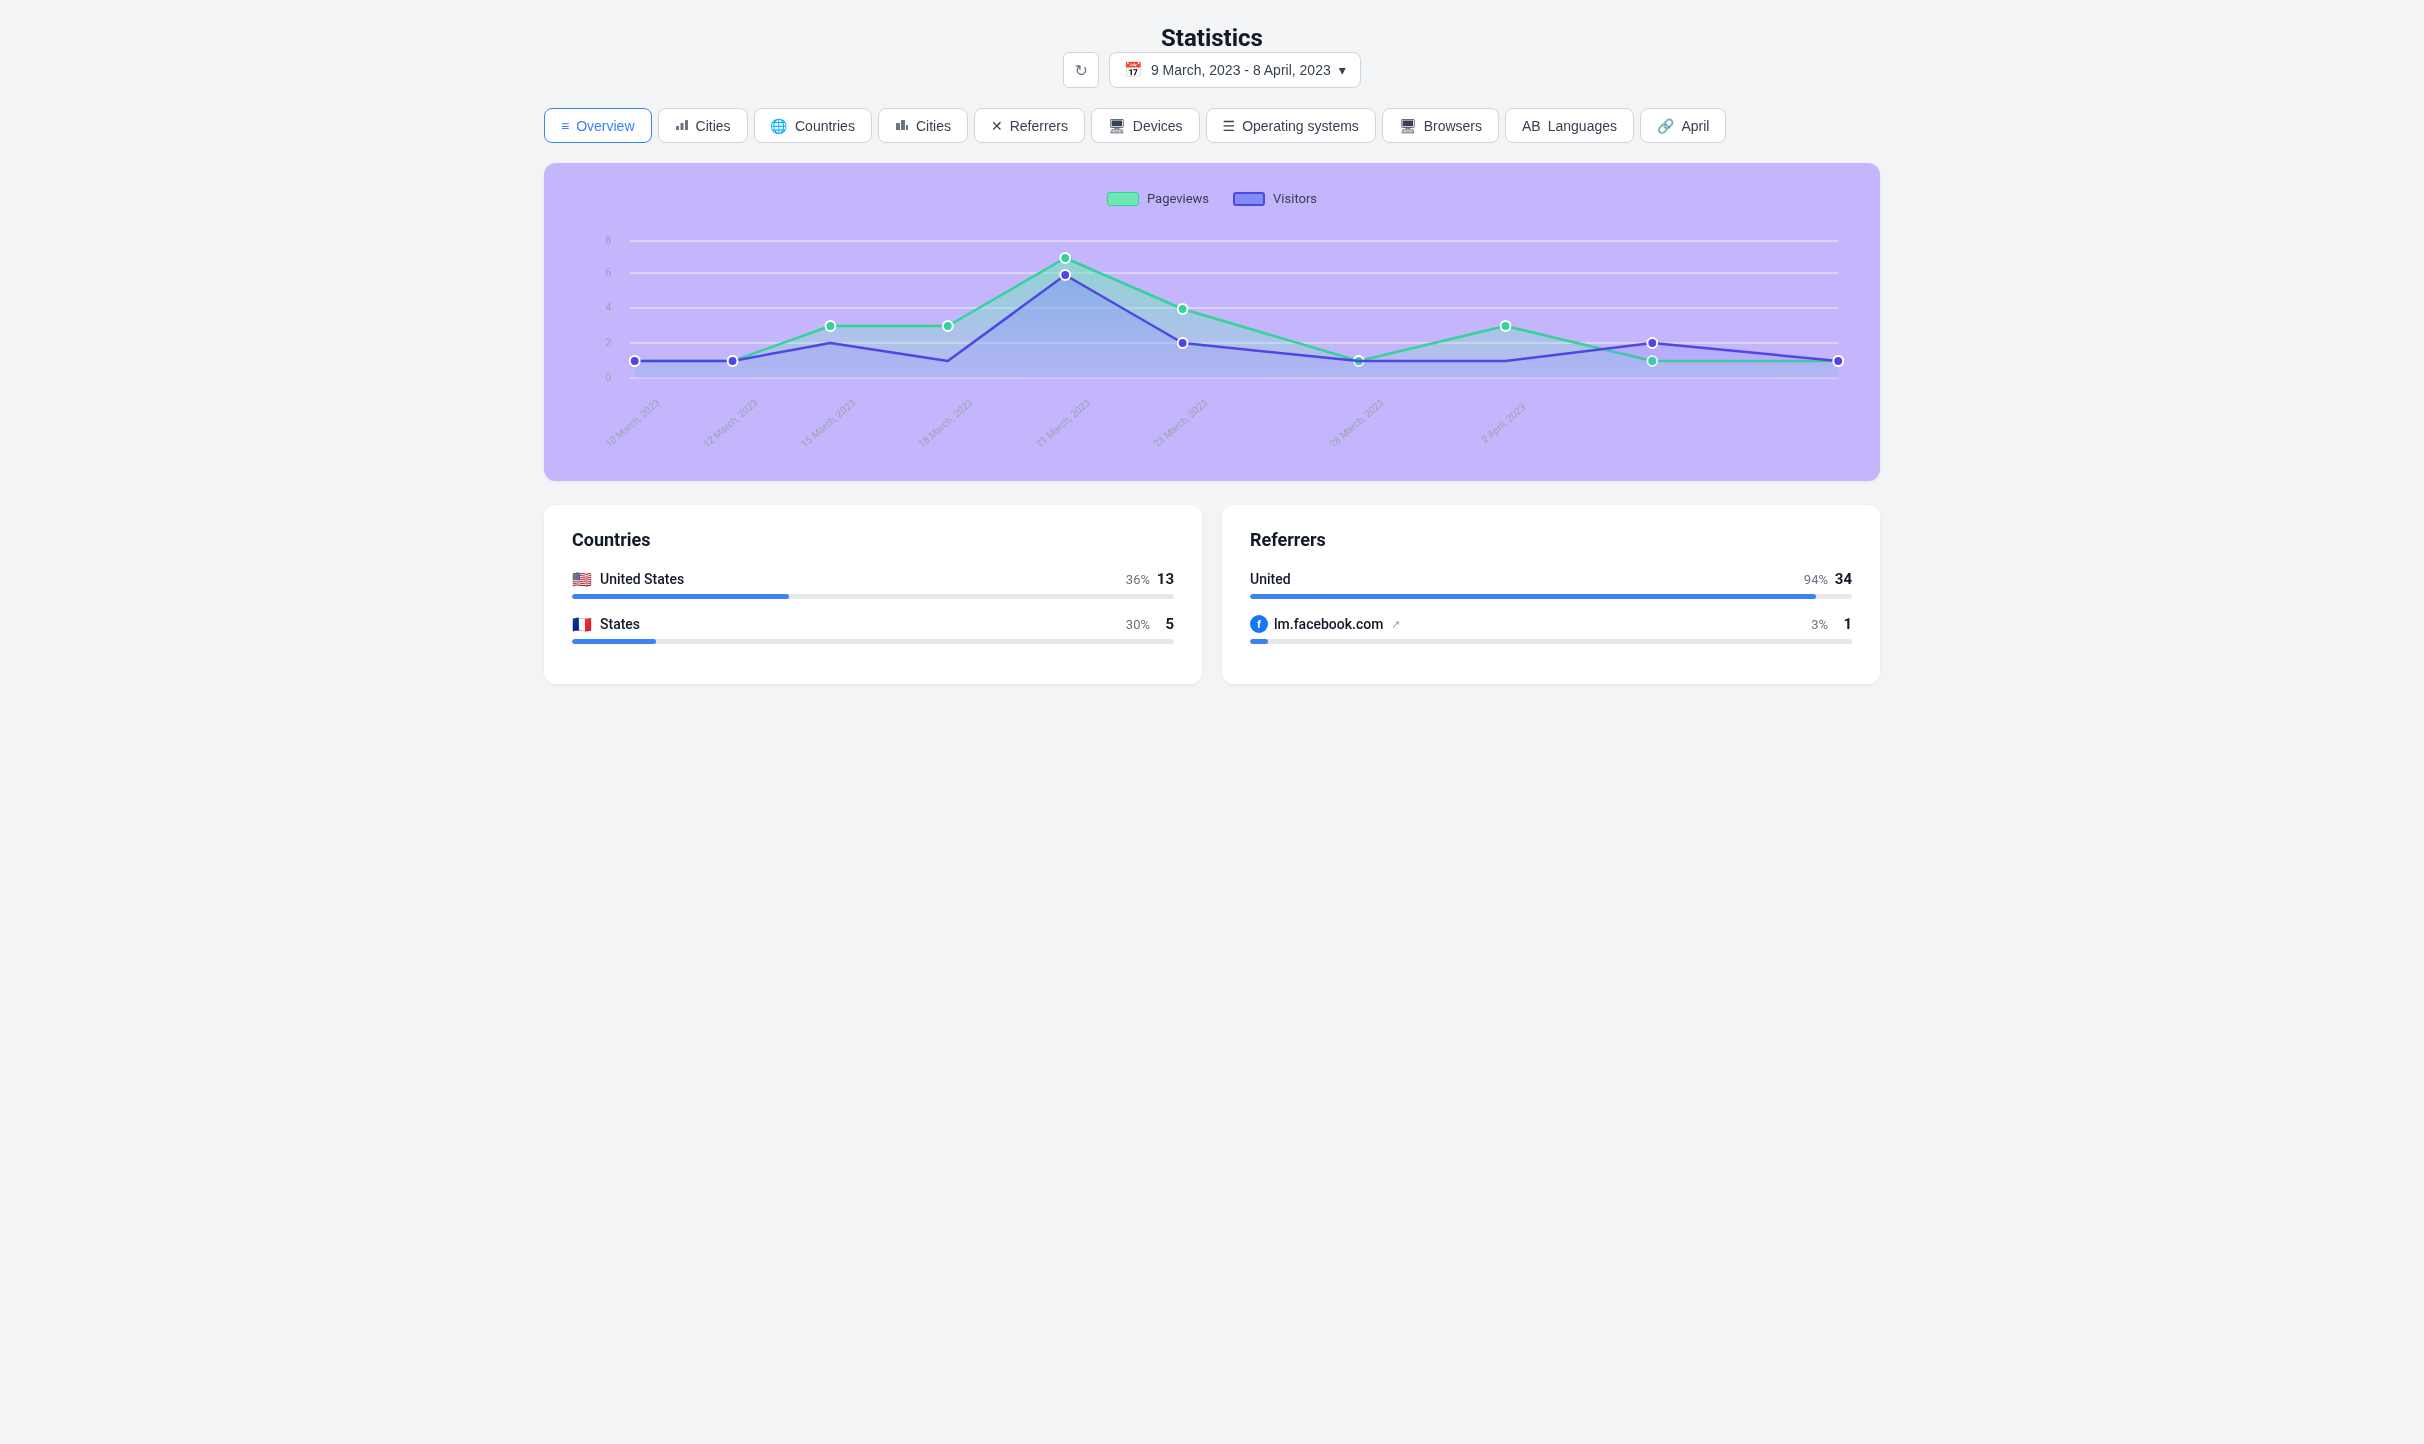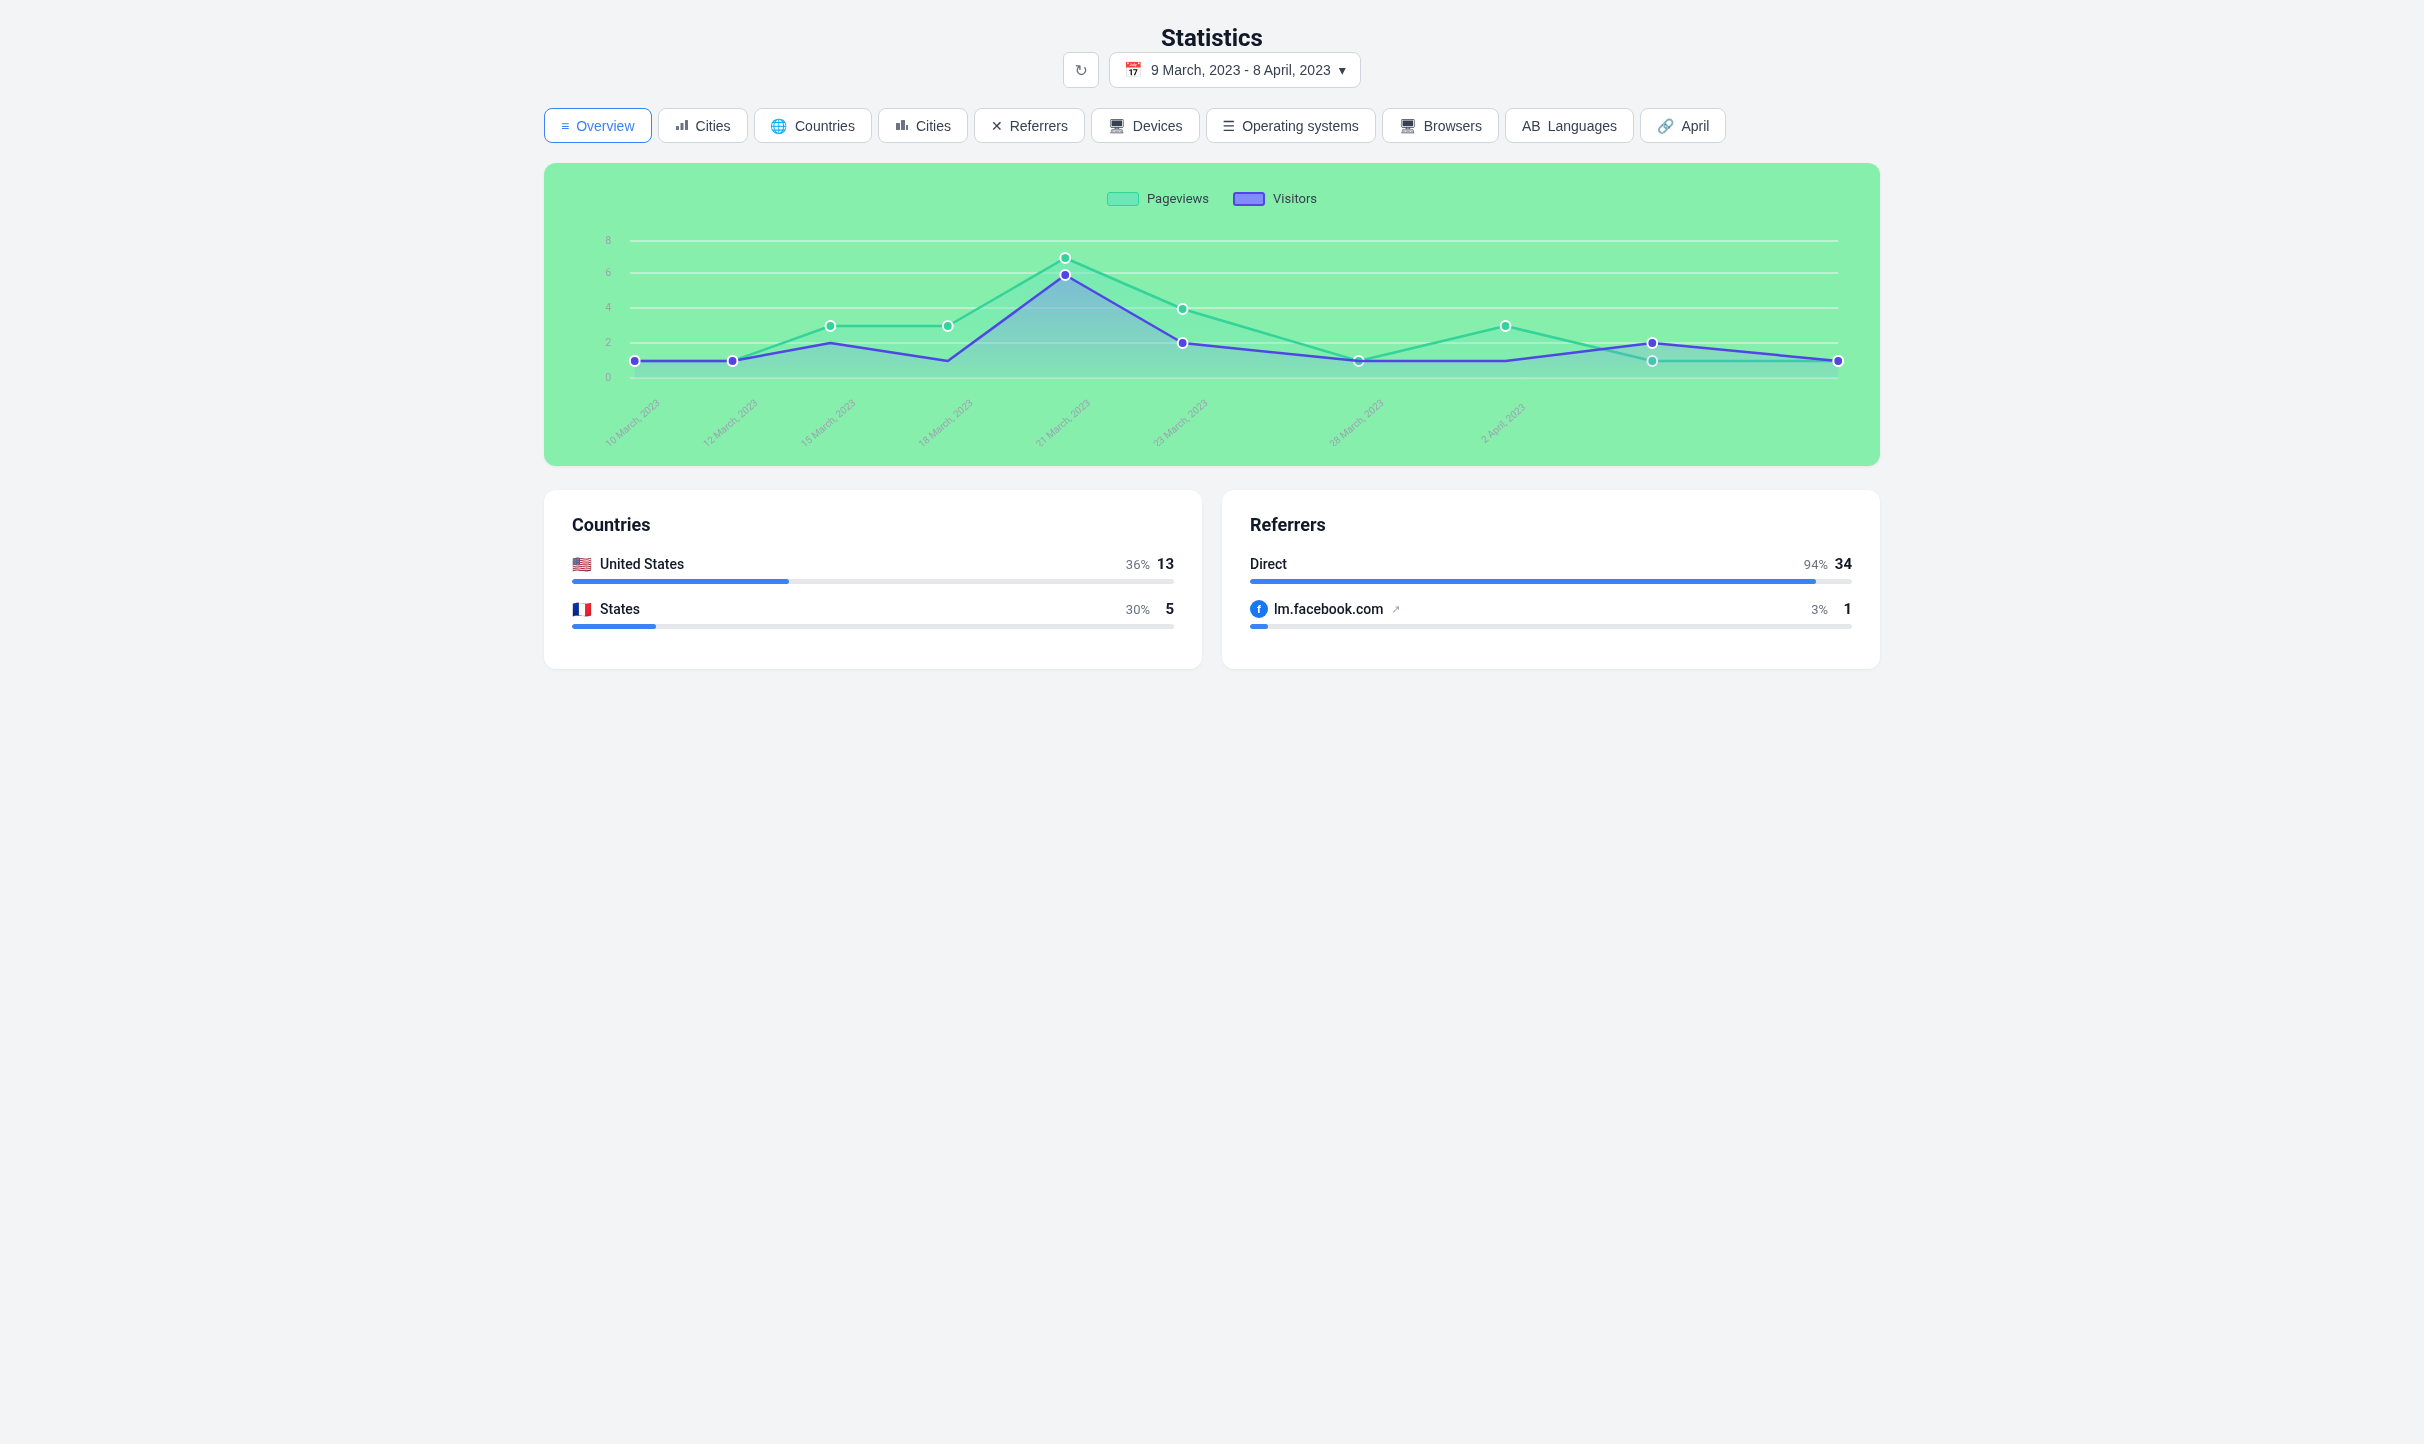--- a/index.html
+++ b/index.html
@@ -84,23 +84,23 @@
     .tab-btn.active {
       border-color: #3b82f6;
       color: #3b82f6;
       background: white;
     }
     .tab-btn .tab-icon {
       font-size: 14px;
       color: inherit;
     }
     .chart-card {
-      background: #86efac;
+      background: #c4b5fd;
       border-radius: 12px;
-      padding: 28px 32px 20px;
+      padding: 28px 32px 35px;
       margin-bottom: 24px;
       box-shadow: 0 1px 3px rgba(0,0,0,0.06);
     }
     .chart-legend {
       display: flex;
       justify-content: center;
       gap: 24px;
       margin-bottom: 20px;
     }
     .legend-item {
@@ -414,21 +414,21 @@
         </div>
       </div>
     </div>
 
     <div class="stat-card">
       <div class="stat-card-title">Referrers</div>
 
       <div class="stat-row">
         <div class="stat-row-header">
           <div class="referrer-label">
-            <span>Direct</span>
+            <span>United</span>
           </div>
           <div class="stat-row-right">
             <span class="stat-pct">94%</span>
             <span class="stat-count">34</span>
           </div>
         </div>
         <div class="progress-bar-bg">
           <div class="progress-bar-fill" style="width: 94%;"></div>
         </div>
       </div>

